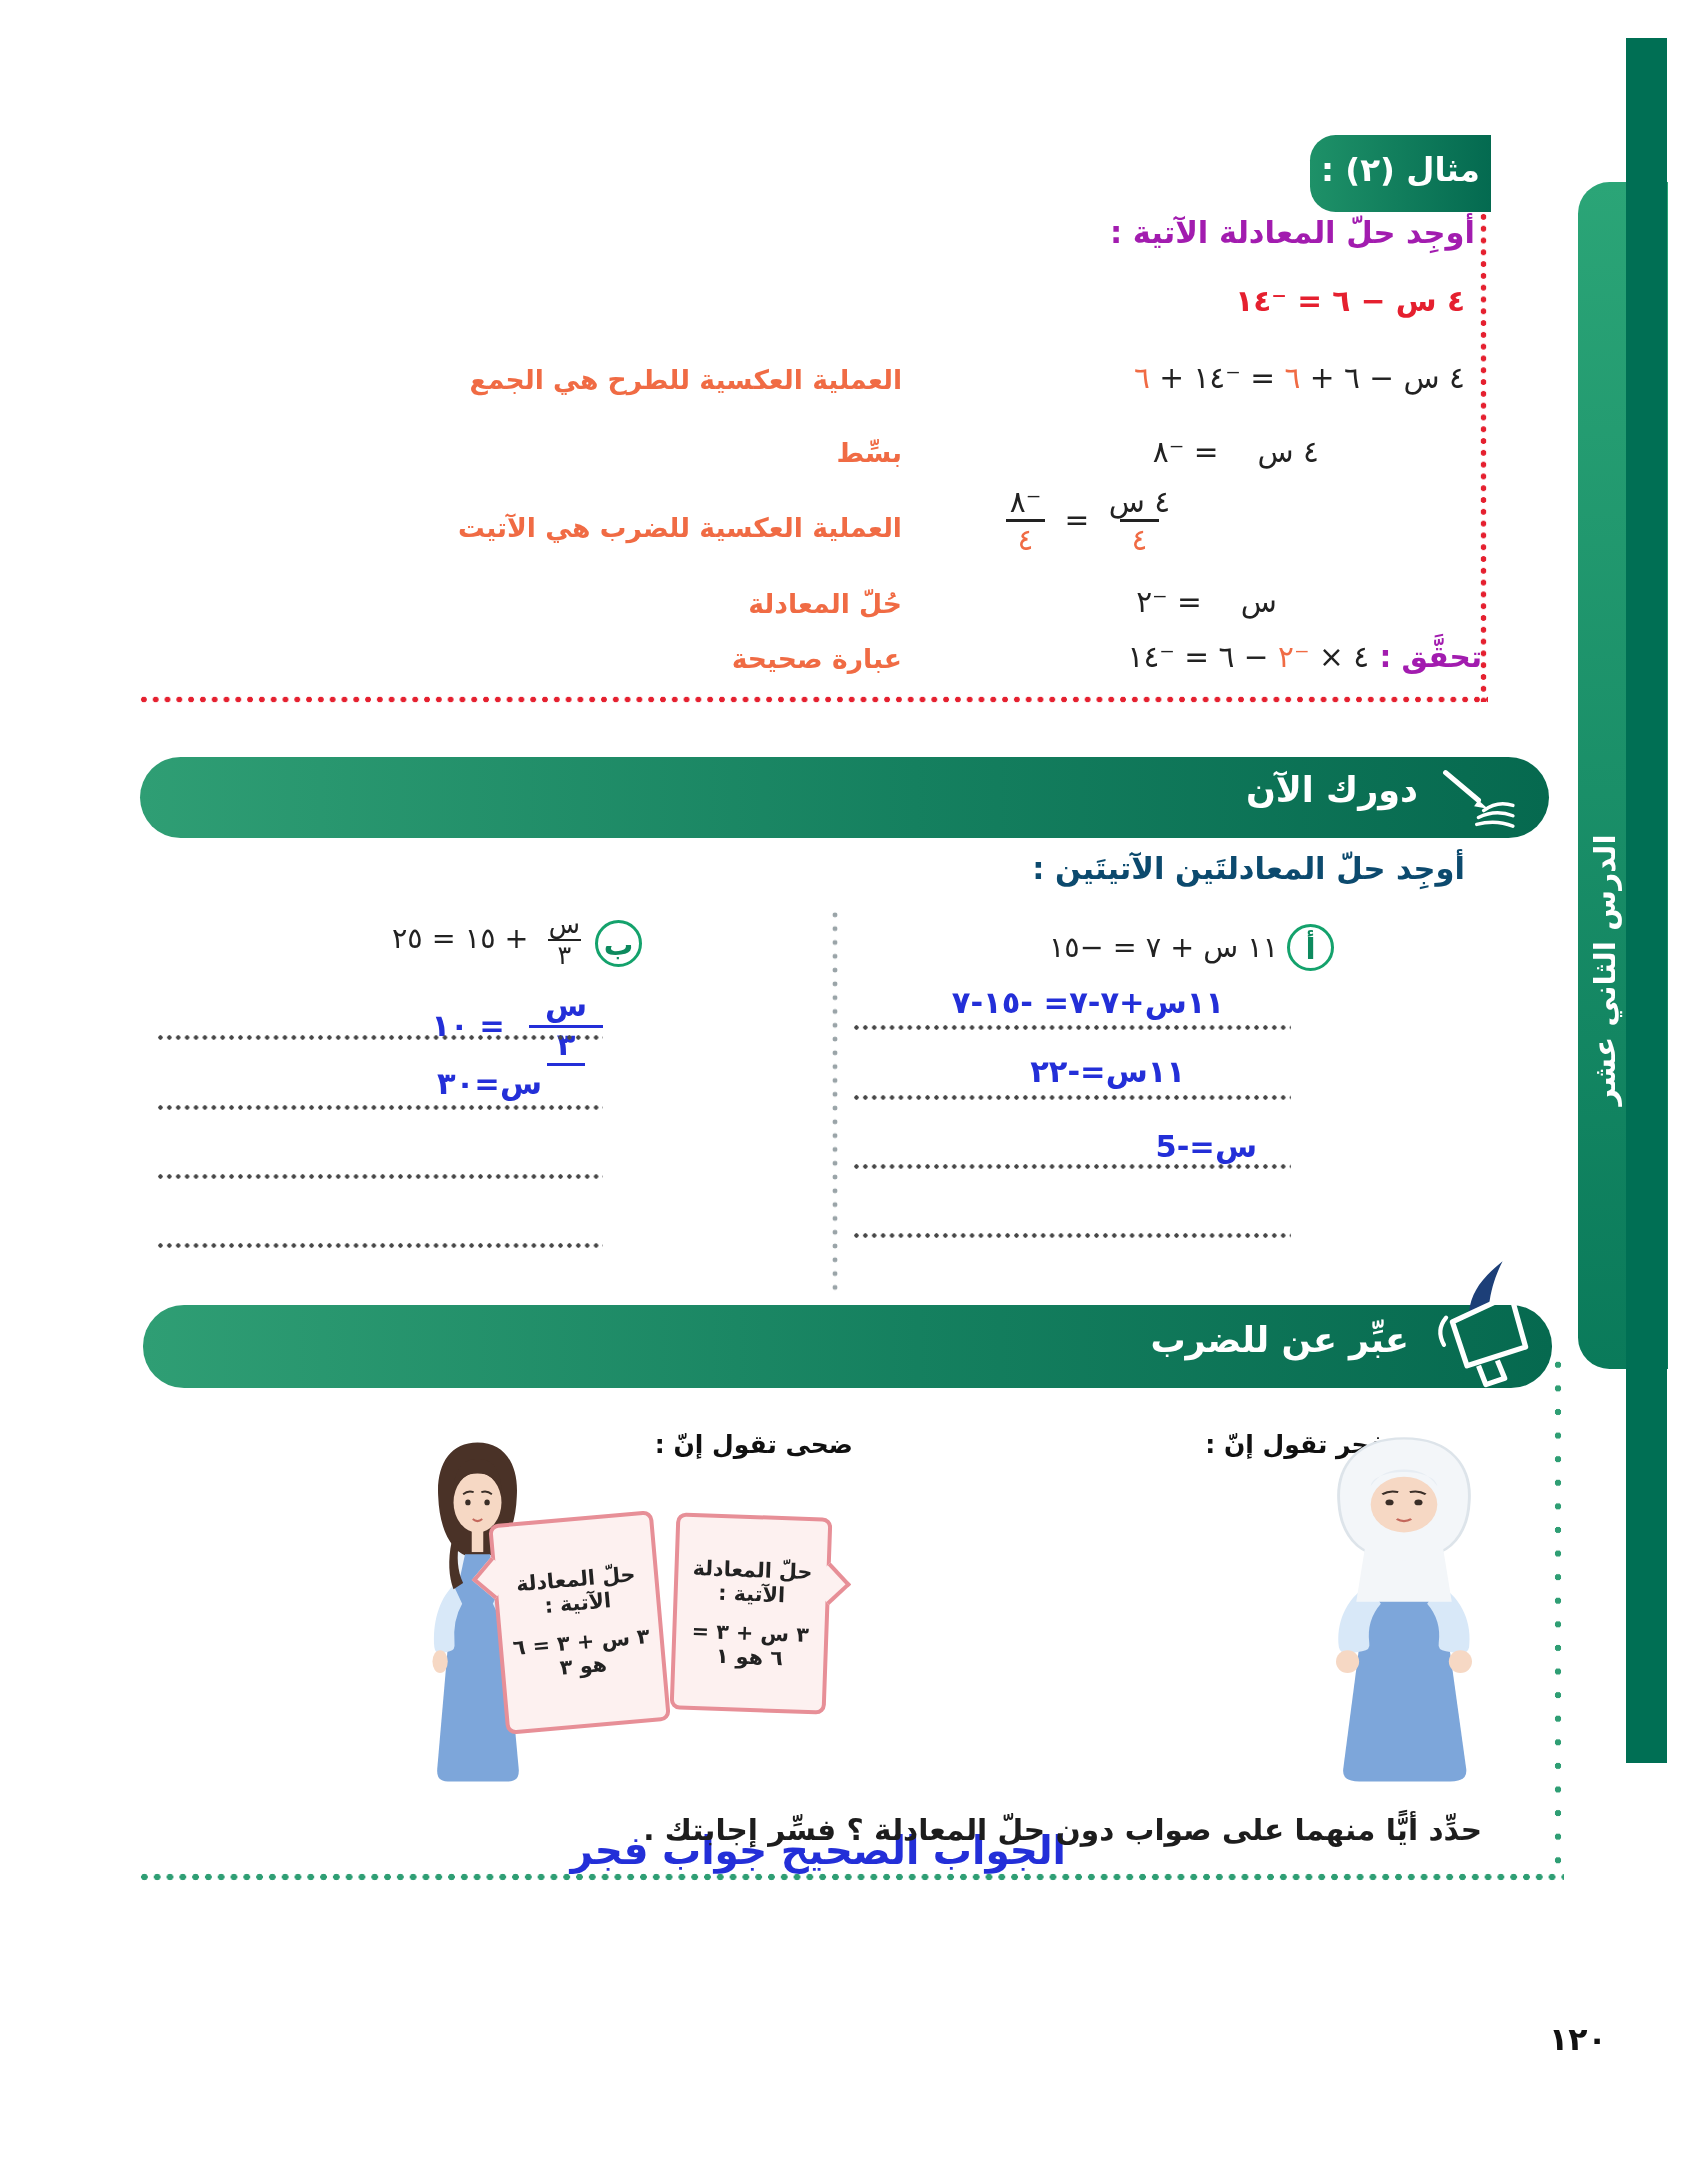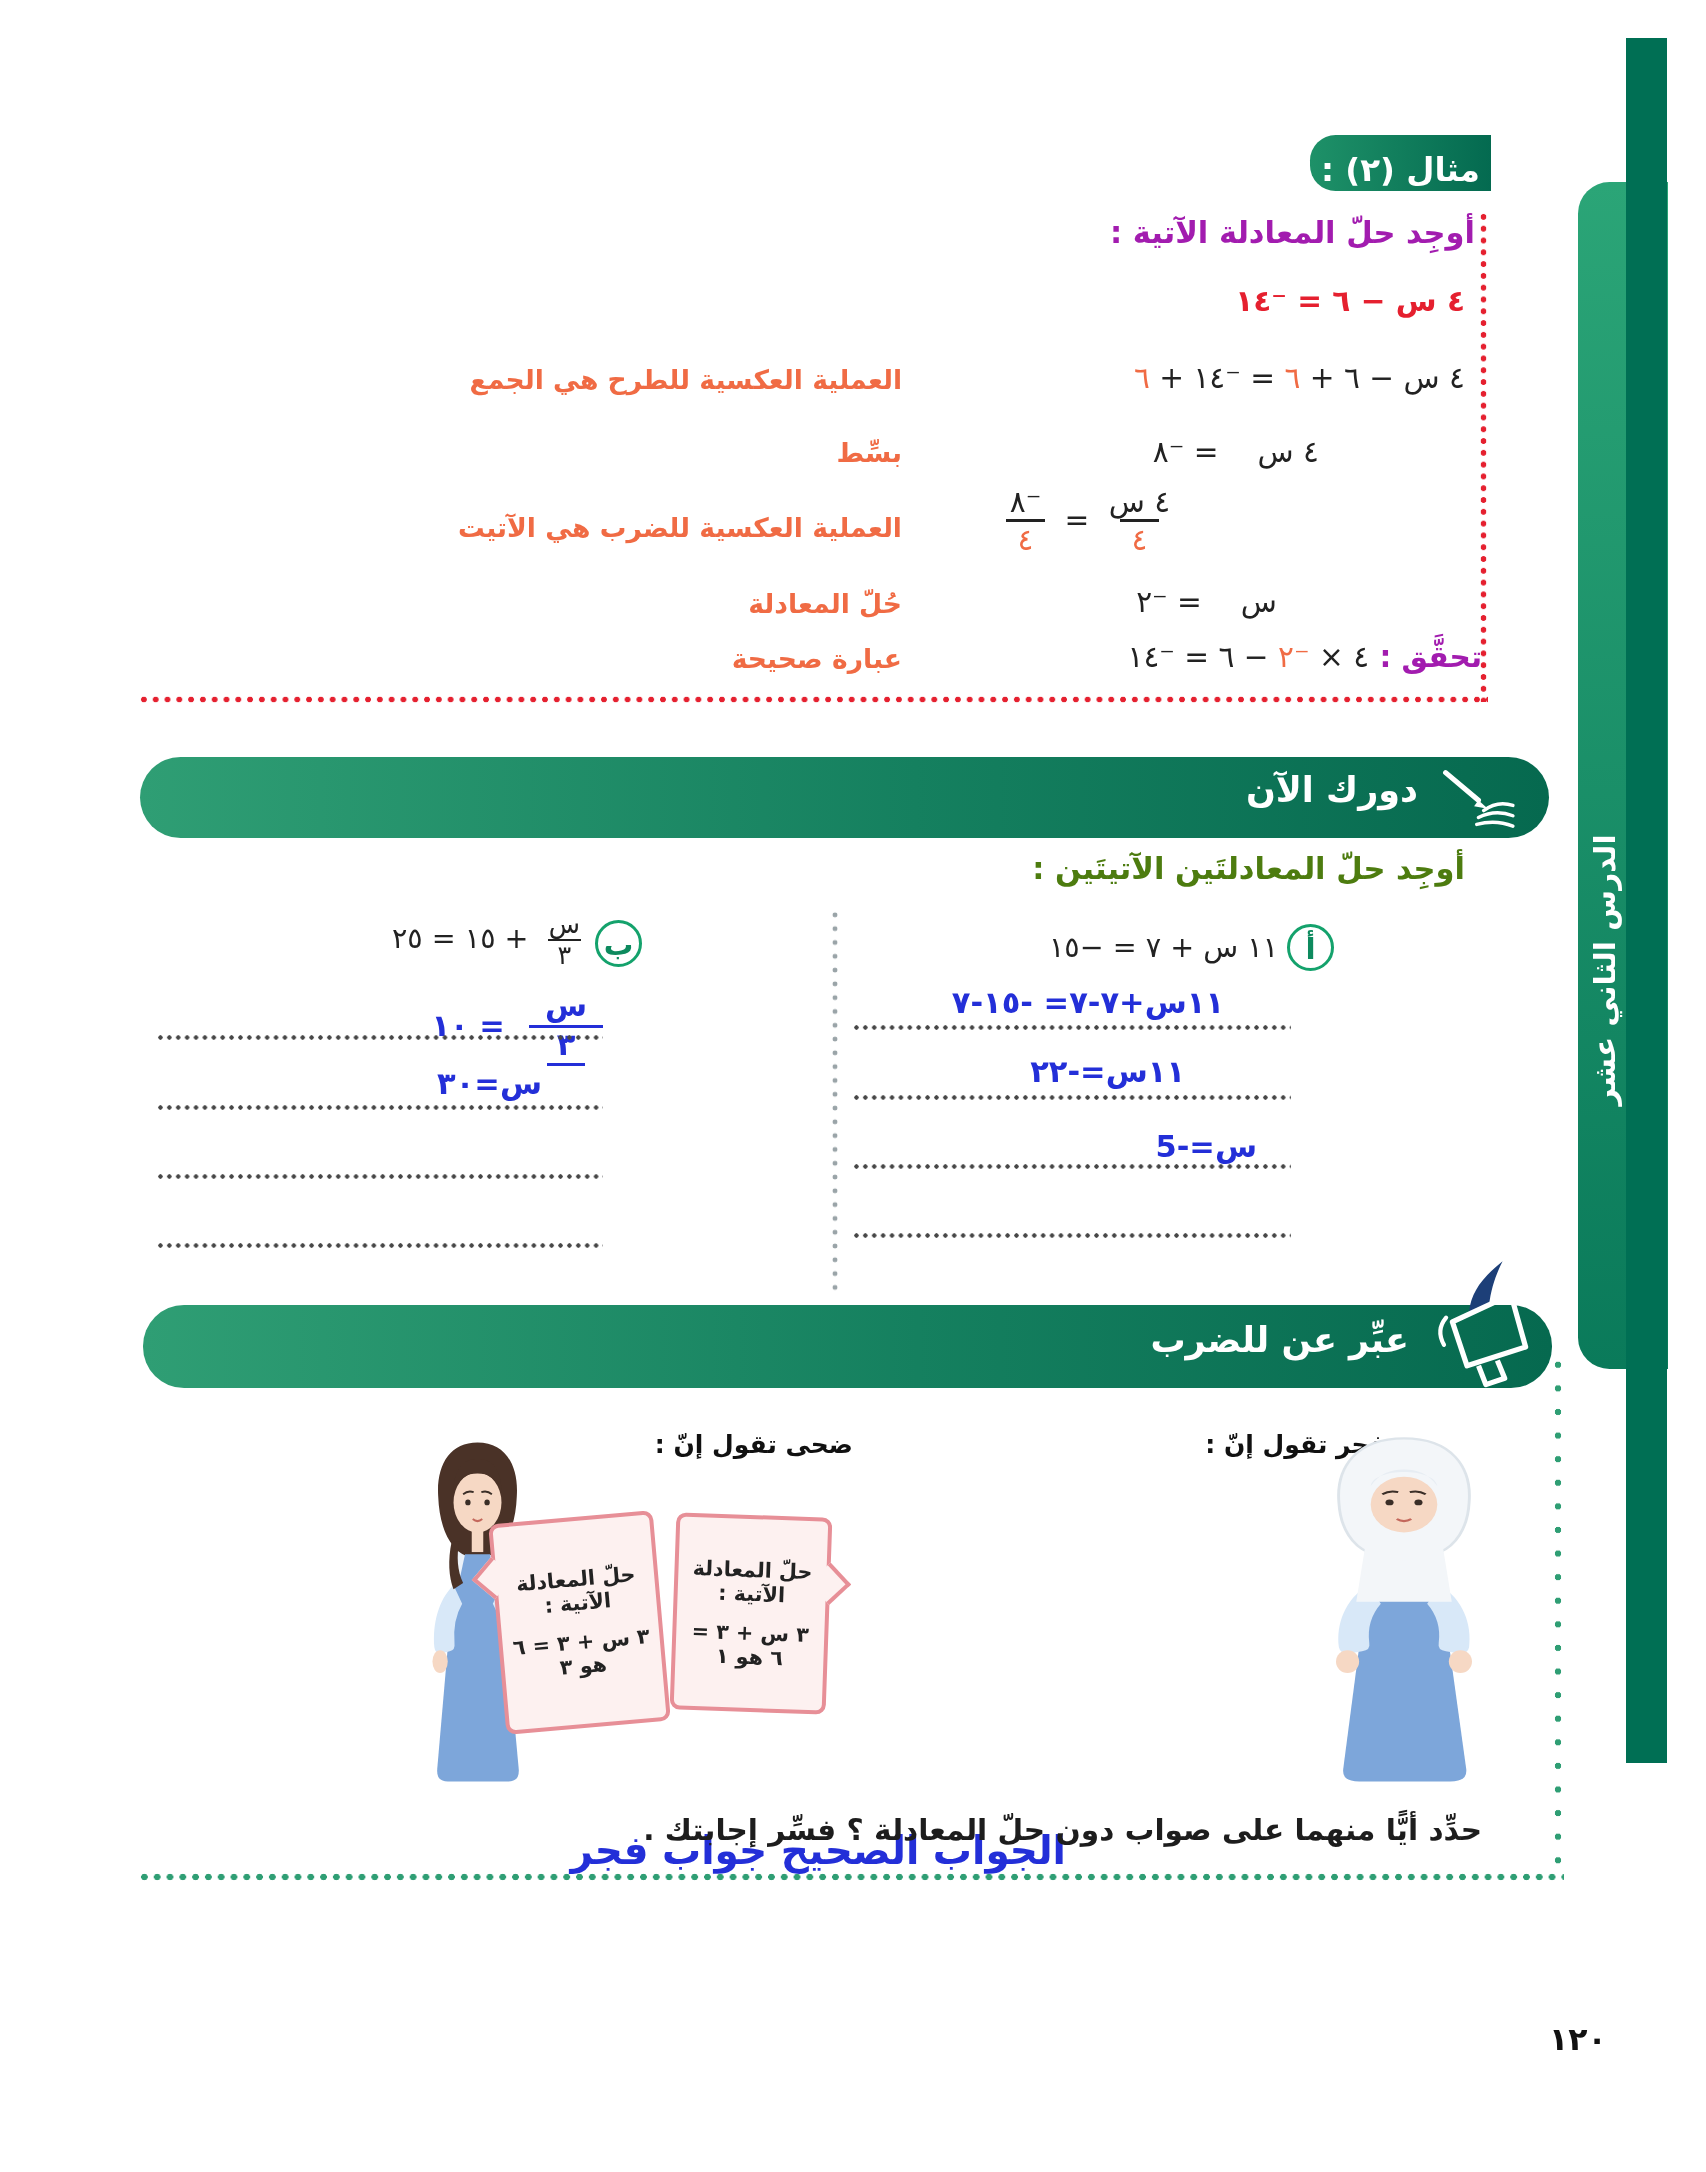--- a/index.html
+++ b/index.html
@@ -6,21 +6,21 @@
   .page{position:relative;width:1706px;height:2172px;background:#ffffff;overflow:hidden;
         font-family:"DejaVu Sans",sans-serif;color:#1d1d1d;}
   .abs{position:absolute;}
   
   #side-tab{left:1578px;top:182px;width:90px;height:1187px;border-radius:31.5px 0 0 31.5px;
             background:linear-gradient(180deg,#2ba577,#0a7a5a);z-index:2;}
   #band{left:1626px;top:38px;width:41px;height:1725px;background:#006f54;z-index:3;}
   #tab-label{left:1605px;top:970px;transform:translate(-50%,-50%) rotate(-90deg);
              color:#fff;font-weight:bold;font-size:29.6px;white-space:nowrap;z-index:4;}
   
-  #example-title{left:1310px;top:135px;width:181px;height:56px;border-radius:25.6px 0 0 25.6px;
+  #example-title{left:1310px;top:135px;width:181px;height:77px;border-radius:25.6px 0 0 25.6px;
                  background:linear-gradient(to left,#046a50,#1e9168);color:#fff;font-size:32.5px;
                  font-weight:bold;text-align:center;line-height:71px;}
   .red-txt{color:#a21caf;font-weight:bold;}
   .eq{font-size:29.6px;direction:rtl;white-space:nowrap;color:#222;}
   .note{color:#f06b44;font-weight:bold;font-size:26.6px;direction:rtl;white-space:nowrap;}
   .hl{color:#f06b44;}
   #example-prompt{right:231px;top:215px;font-size:30.5px;}
   #ex-eq1{right:241px;top:284px;color:#e5202f;font-weight:bold;}
   #ex-eq2{right:241px;top:361px;} #ex-note2{right:804px;top:364px;}
   #ex-eq3{right:387px;top:435px;} #ex-note3{right:804px;top:437px;}
@@ -36,21 +36,21 @@
      background-image:radial-gradient(circle,#e5202f 2.6px,transparent 3.1px);
      background-size:6.9px 11.8px;background-repeat:repeat-y;}
   #red-dot-h{left:138px;top:696px;width:1350px;height:6.9px;
      background-image:radial-gradient(circle,#e5202f 2.6px,transparent 3.1px);
      background-size:11.8px 6.9px;background-repeat:repeat-x;}
   
   .banner{border-radius:41px;background:linear-gradient(to left,#06694f,#15805f 45%,#2f9e74);}
   #yt-banner{left:140px;top:757px;width:1409px;height:81px;}
   #yt-label{right:288px;top:770px;color:#fff;font-size:35px;font-weight:bold;}
   #yt-icon{left:1430px;top:764px;width:102px;height:69px;}
-  #yt-prompt{right:241px;top:851px;font-size:30.5px;font-weight:bold;color:#4d7c0f;}
+  #yt-prompt{right:241px;top:851px;font-size:30.5px;font-weight:bold;color:#0c4a6e;}
   
   #divider{left:832px;top:908px;width:5.9px;height:386px;
      background-image:radial-gradient(circle,#9aa4a8 2.2px,transparent 2.7px);
      background-size:5.9px 13.8px;background-repeat:repeat-y;}
   .letter-circle{width:47px;height:47px;border:3.9px solid #14a26c;border-radius:50%;
      background:#fff;color:#0d8a5e;font-size:29.6px;font-weight:bold;text-align:center;
      line-height:45px;box-sizing:border-box;}
   #circle-a{left:1287px;top:924px;} #circle-b{left:595px;top:920px;}
   #eq-a{right:428px;top:930px;font-size:28.6px;}
   #eq-b{right:1115px;top:910px;font-size:28.6px;}

